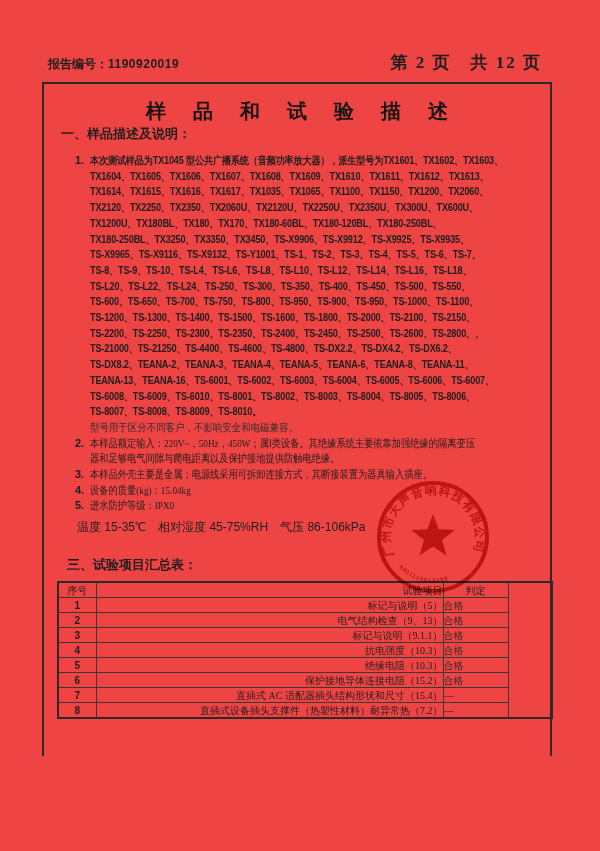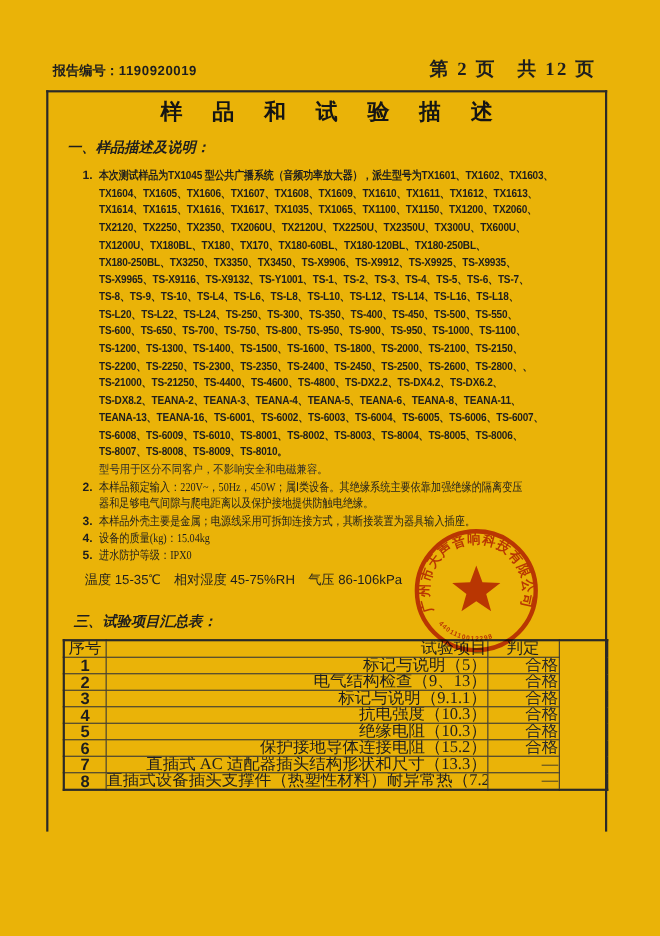--- a/index.html
+++ b/index.html
@@ -1,57 +1,57 @@
 <!DOCTYPE html>
 <html><head>
 <meta charset="utf-8">
 <style>
   html,body{margin:0;padding:0;background:#e8e8e6;}
   .page{
     position:relative;width:600px;height:851px;margin:0 auto;
-    background:#eab308;overflow:hidden;
+    background:#ef4444;overflow:hidden;
     font-family:"Liberation Sans", sans-serif;color:#1e1e1e;
   }
   
   .header{position:absolute;left:48px;top:51px;right:58px;display:flex;
           justify-content:space-between;align-items:baseline;}
   .report-no{font-size:12px;}
   .report-no .label{font-family:"Liberation Serif",serif;font-weight:600;}
   .report-no .val{font-weight:bold;letter-spacing:.5px;}
   .page-info{font-size:17px;font-weight:bold;letter-spacing:2px;font-family:"Liberation Serif",serif;}
   
   .content-box{position:absolute;left:42px;top:82px;width:506px;height:672px;
                border:2px solid #2b2a28;border-bottom:none;}
-  .doc-title{margin-top:4px;text-align:center;font-size:20px;font-weight:bold;
+  .doc-title{margin-top:14px;text-align:center;font-size:20px;font-weight:bold;
              letter-spacing:11px;text-indent:11px;font-family:"Liberation Serif",serif;color:#151514;}
   .body{position:absolute;left:13px;top:38px;width:494px;}
   .sec-heading{margin:3px 0 0 4px;font-size:13px;font-weight:bold;line-height:17px;
-               font-family:"Liberation Serif",serif;font-style:italic;}
+               font-family:"Liberation Serif",serif;}
   .sec-heading.s2{margin-top:15px;}
   .sec-heading.s3{margin-top:21px;margin-left:10px;}
   
   .items{margin-top:11px;}
   .item{display:flex;align-items:flex-start;}
   .item .num{flex:0 0 15px;margin-left:18px;font-size:11px;font-weight:bold;line-height:15.7px;}
   .item .lines{flex:1 1 auto;min-width:0;}
   .line{line-height:15.7px;white-space:nowrap;transform-origin:0 50%;}
   .line.models{font-size:10.5px;font-weight:bold;letter-spacing:-.2px;transform:scaleX(.87);}
   .line.cn{font-size:11px;font-family:"Liberation Serif",serif;transform:scaleX(.84);}
   .line.note{font-size:10.5px;font-family:"Liberation Serif",serif;color:#2c2c2c;transform:scaleX(.9);}
   .conditions{margin:5px 13px 0 20px;font-size:12px;font-weight:normal;line-height:16px;white-space:nowrap;}
   
   table.summary{margin-top:8px;border-collapse:collapse;table-layout:fixed;width:494px;
                 border:2px solid #2b2a28;}
   table.summary th,table.summary td{border:1px solid #3a3936;height:14px;padding:0;
-                font-size:15px;line-height:13px;overflow:hidden;white-space:nowrap;}
+                font-size:10px;line-height:13px;overflow:hidden;white-space:nowrap;}
   th.h-item,td.c-item{text-align:right;padding-left:8px;font-weight:normal;
                 font-family:"Liberation Serif",serif;}
   th.h-no,th.h-verdict{font-weight:normal;font-family:"Liberation Serif",serif;text-align:center;}
   td.c-no{text-align:center;font-weight:bold;font-size:11px;}
-  td.c-verdict{text-align:right;font-family:"Liberation Serif",serif;color:#2a2a28;}
+  td.c-verdict{text-align:left;font-family:"Liberation Serif",serif;color:#2a2a28;}
   td.c-empty{border-top:none;border-bottom:none;border-right:none;}
   
   .stamp{position:absolute;left:373px;top:477px;width:120px;height:120px;
          mix-blend-mode:multiply;opacity:.9;}
 </style>
 </head>
 <body>
 
 <div class="page">
 
@@ -157,21 +157,21 @@
               <td class="c-item">绝缘电阻（10.3）</td>
               <td class="c-verdict">合格</td>
             </tr>
             <tr>
               <td class="c-no">6</td>
               <td class="c-item">保护接地导体连接电阻（15.2）</td>
               <td class="c-verdict">合格</td>
             </tr>
             <tr>
               <td class="c-no">7</td>
-              <td class="c-item">直插式 AC 适配器插头结构形状和尺寸（13.3）</td>
+              <td class="c-item">直插式 AC 适配器插头结构形状和尺寸（15.4）</td>
               <td class="c-verdict">—</td>
             </tr>
             <tr>
               <td class="c-no">8</td>
               <td class="c-item">直插式设备插头支撑件（热塑性材料）耐异常热（7.2）</td>
               <td class="c-verdict">—</td>
             </tr>
           </tbody>
       </table>
     </div>

